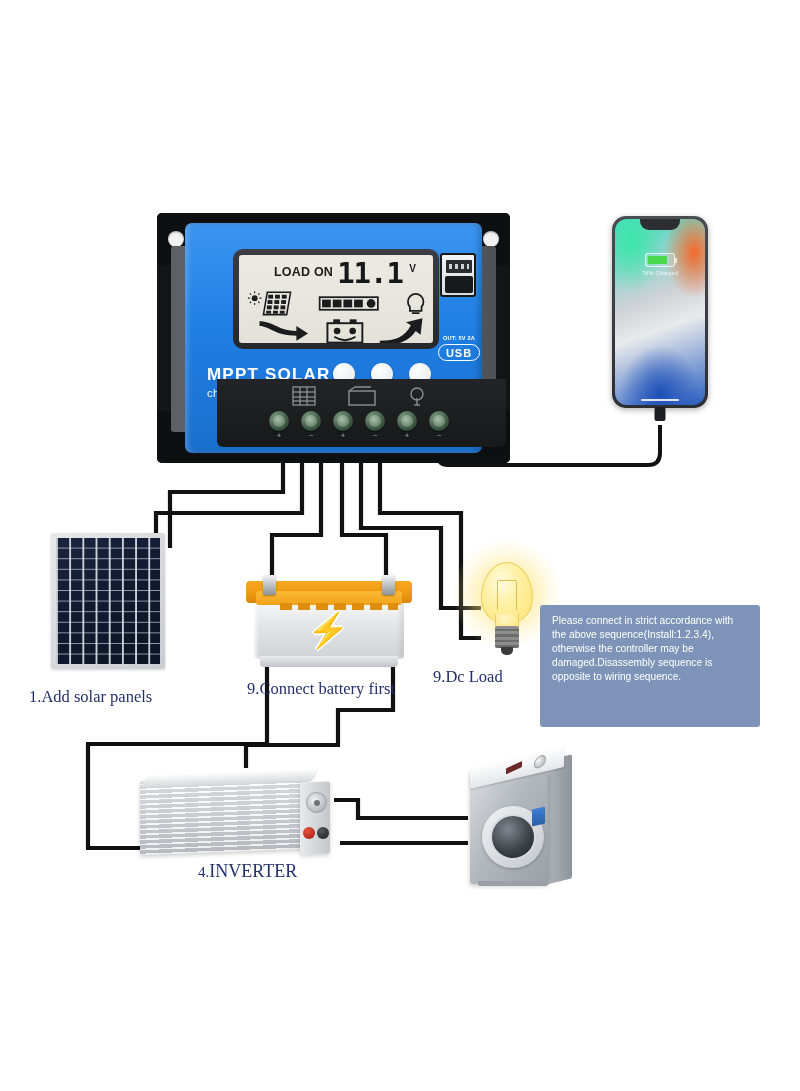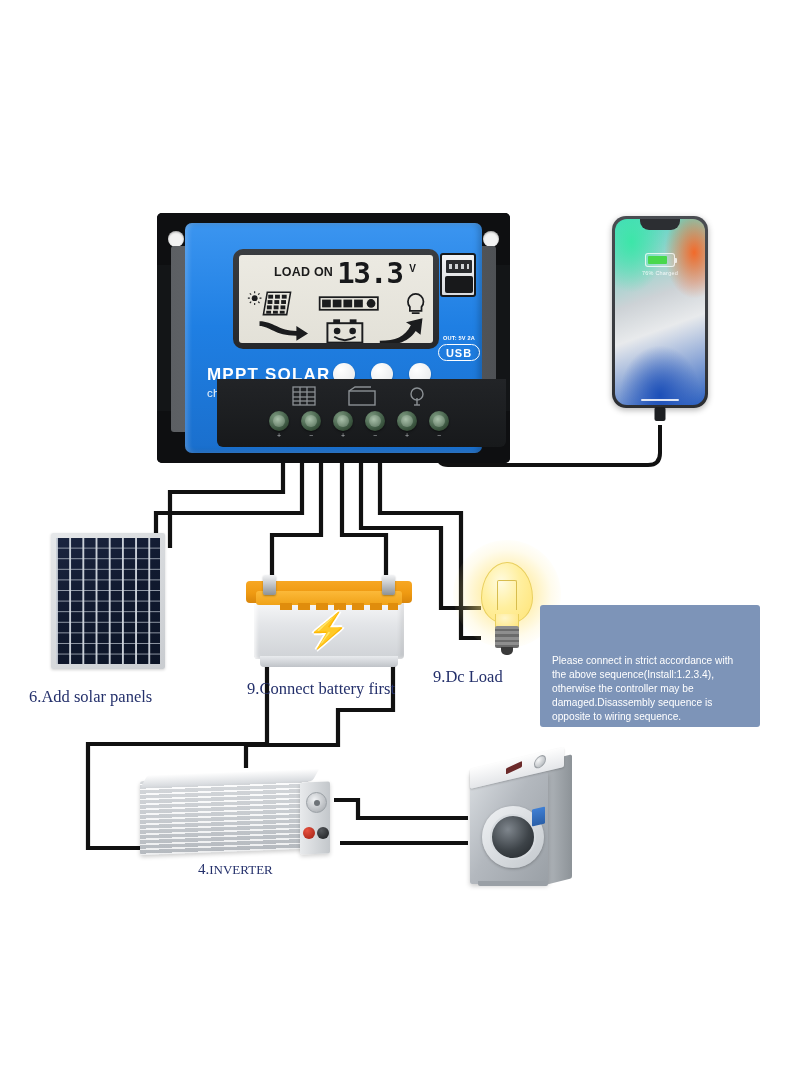--- a/index.html
+++ b/index.html
@@ -367,33 +367,33 @@
     position: absolute;
     font-family: "Liberation Serif", serif;
     color: #24306b;
     font-size: 16.5px;
     white-space: nowrap;
   }
   .cap-solar { left: 29px; top: 687px; }
   .cap-batt { left: 247px; top: 679px; }
   .cap-load { left: 433px; top: 667px; }
   .cap-inv { left: 198px; top: 861px; font-size: 15px; }
-  .cap-inv .small { font-size: 13px; }
+  .cap-inv .small { font-size: 18px; }
 
   
   .note-box {
     position: absolute; left: 540px; top: 605px; width: 220px; height: 122px;
     background: #7d94b8; border-radius: 3px; padding: 9px 11px 8px 12px;
   }
   .note-title {
     font-size: 17px; font-weight: bold; color: #ffffff; line-height: 1.1;
     margin-bottom: 3px; letter-spacing: .2px;
   }
   .note-text {
-    font-size: 10.2px; color: #ffffff; line-height: 1.38; letter-spacing: 0px; margin-top: 40px;
+    font-size: 10.2px; color: #ffffff; line-height: 1.38; letter-spacing: 0px;
   }
 </style>
 </head>
 <body>
 
 <div id="stage">
 
   <svg id="wires" viewBox="0 0 800 1091">
     <g fill="none" stroke="#111111" stroke-width="4.2" stroke-linecap="butt" stroke-linejoin="miter">
 
@@ -429,21 +429,21 @@
       <div class="mount-hole mh4"></div>
     </div>
     <div class="ctl-grayplate"></div>
 
     <div class="ctl-body">
 
       <div class="ctl-screen-bezel">
         <div class="lcd">
           <div class="lcd-top">
             <div class="lcd-loadon">LOAD ON</div>
-            <div class="lcd-volt">13.3</div>
+            <div class="lcd-volt">11.1</div>
             <div class="lcd-vunit">V</div>
           </div>
 
           <div class="lcd-row lcd-mid">
             <svg viewBox="0 0 200 28" width="194" height="28" style="display:block;margin-left:5px;">
 
               <g fill="#1b1c1e">
                 <circle cx="11" cy="9" r="3"></circle>
                 <g stroke="#1b1c1e" stroke-width="1.1">
                   <line x1="11" y1="2" x2="11" y2="4"></line>
@@ -630,21 +630,21 @@
       </div>
       <div class="wash-label"></div>
       <div class="wash-foot"></div>
     </div>
     <div class="wash-panel">
       <div class="wash-display"></div>
       <div class="wash-knob"></div>
     </div>
   </div>
 
-  <div class="caption cap-solar">6.Add solar panels</div>
+  <div class="caption cap-solar">1.Add solar panels</div>
   <div class="caption cap-batt">9.Connect battery first</div>
   <div class="caption cap-load">9.Dc Load</div>
   <div class="caption cap-inv"><span>4.</span><span class="small">INVERTER</span></div>
 
   <div class="note-box">
     <div class="note-text">Please connect in strict accordance with the above sequence(Install:1.2.3.4), otherwise the controller may be damaged.Disassembly sequence is opposite to wiring sequence.</div>
   </div>
 
 </div>
 

